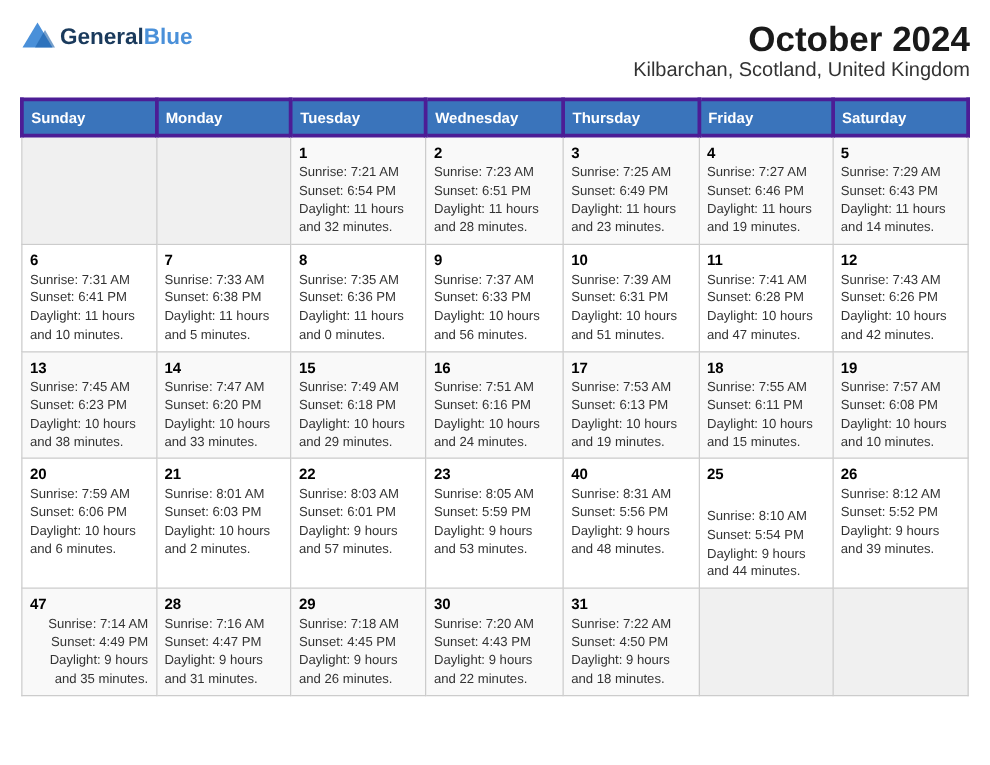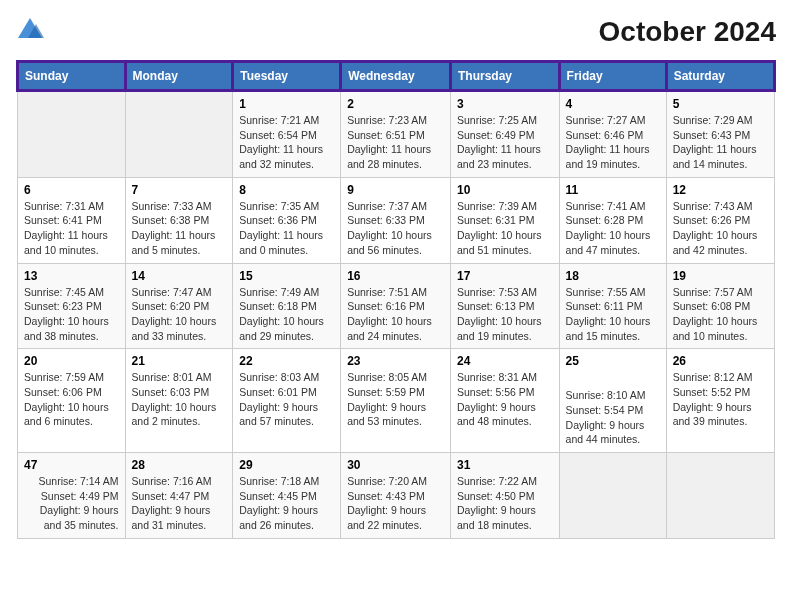--- a/index.html
+++ b/index.html
@@ -89,23 +89,27 @@
   </style>
 </head>
 <body>
 
 <div class="header-area">
   <div class="logo">
     <svg class="logo-icon" viewBox="0 0 28 28">
       <polygon points="14,2 26,22 2,22" fill="#4a90d9"></polygon>
       <polygon points="20,8 28,22 12,22" fill="#1a5fa8" opacity="0.6"></polygon>
     </svg>
+    <div class="logo-text">
+      <div>General<span>Blue</span></div>
+    </div>
   </div>
   <div class="title-block">
     <div class="month-title">October 2024</div>
+    <div class="location-title">Kilbarchan, Scotland, United Kingdom</div>
   </div>
 </div>
 
 <table>
   <thead>
     <tr id="thead-row">
         <th>Sunday</th>
         <th>Monday</th>
         <th>Tuesday</th>
         <th>Wednesday</th>
@@ -279,21 +283,21 @@
 and 57 minutes.</div>
         </td>
         <td>
           <span class="day-num">23</span>
           <div class="day-detail" style="white-space: pre-line;">Sunrise: 8:05 AM
 Sunset: 5:59 PM
 Daylight: 9 hours
 and 53 minutes.</div>
         </td>
         <td>
-          <span class="day-num">24</span>
+          <span class="day-num">40</span>
           <div class="day-detail" style="white-space: pre-line;">Sunrise: 8:31 AM
 Sunset: 5:56 PM
 Daylight: 9 hours
 and 48 minutes.</div>
         </td>
         <td>
           <span class="day-num">25</span>
           <div class="day-detail" style="white-space: pre-line; margin-top: 20px;">Sunrise: 8:10 AM
 Sunset: 5:54 PM
 Daylight: 9 hours

